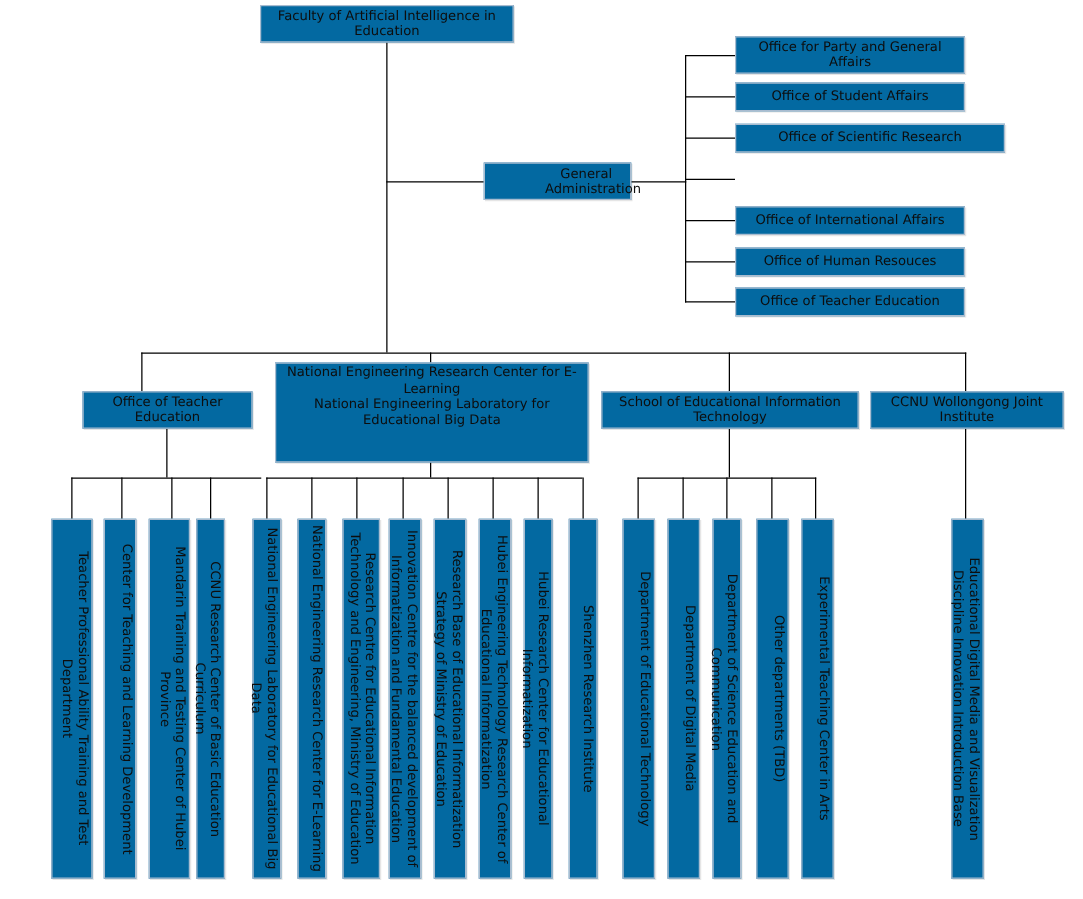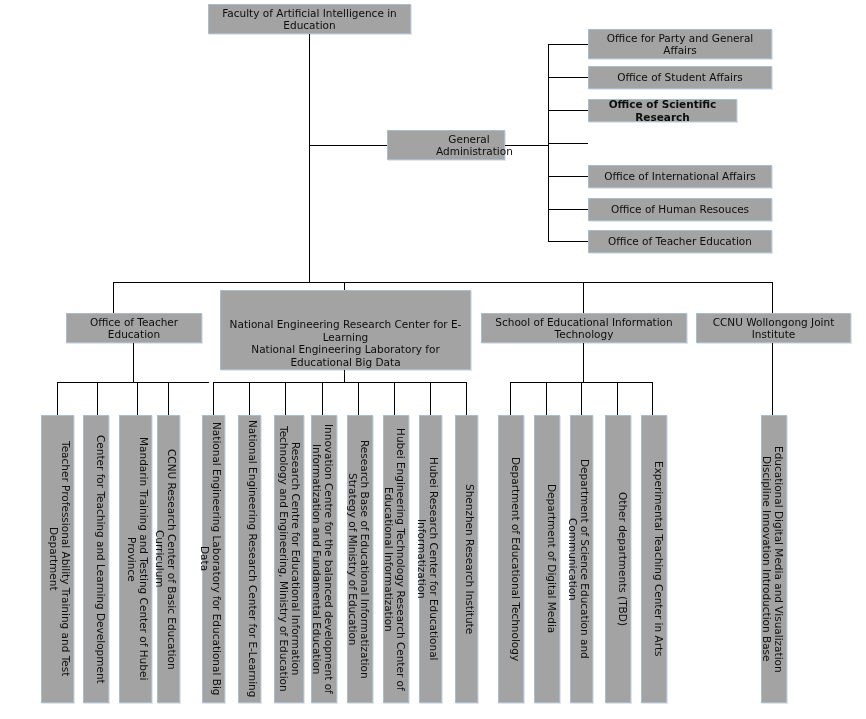--- a/index.html
+++ b/index.html
@@ -14,30 +14,30 @@
     position: relative;
     width: 866px;
     height: 719px;
     background: #ffffff;
     overflow: hidden;
   }
 
   
   .node {
     position: absolute;
-    background: #a3a3a3;
+    background: #0369a1;
     border: 1px solid #a9bcd0;
     box-sizing: border-box;
     color: #0d0d0d;
     font-size: 10.5px;
     line-height: 12.5px;
     text-align: center;
     display: flex;
     align-items: center;
-    justify-content: flex-end;
+    justify-content: flex-start;
     padding: 1px 2px;
     z-index: 3;
     box-shadow: 1px 1px 0 rgba(0,0,0,0.10);
   }
   .node .label {
     display: block;
     width: 100%;
   }
 
   
@@ -89,21 +89,21 @@
   <div class="ln h" style="left:548px; top:176px; width:40px; height:1px;"></div>
   <div class="ln h" style="left:548px; top:209px; width:40px; height:1px;"></div>
   <div class="ln h" style="left:548px; top:241px; width:40px; height:1px;"></div>
 
   <div class="node" style="left:588px; top:29px; width:184px; height:30px;">
     <span class="label">Office for Party and General Affairs</span>
   </div>
   <div class="node" style="left:588px; top:66px; width:184px; height:23px;">
     <span class="label">Office of Student Affairs</span>
   </div>
-  <div class="node" style="left:588px; top:99px; width:149px; height:23px;font-weight:bold;">
+  <div class="node" style="left:588px; top:99px; width:216px; height:23px;">
     <span class="label">Office of Scientific Research</span>
   </div>
   <div class="node" style="left:588px; top:198px; width:184px; height:23px;">
     <span class="label">Office of Human Resouces</span>
   </div>
   <div class="node" style="left:588px; top:165px; width:184px; height:23px;">
     <span class="label">Office of International Affairs</span>
   </div>
   <div class="node" style="left:588px; top:230px; width:184px; height:23px;">
     <span class="label">Office of Teacher Education</span>

